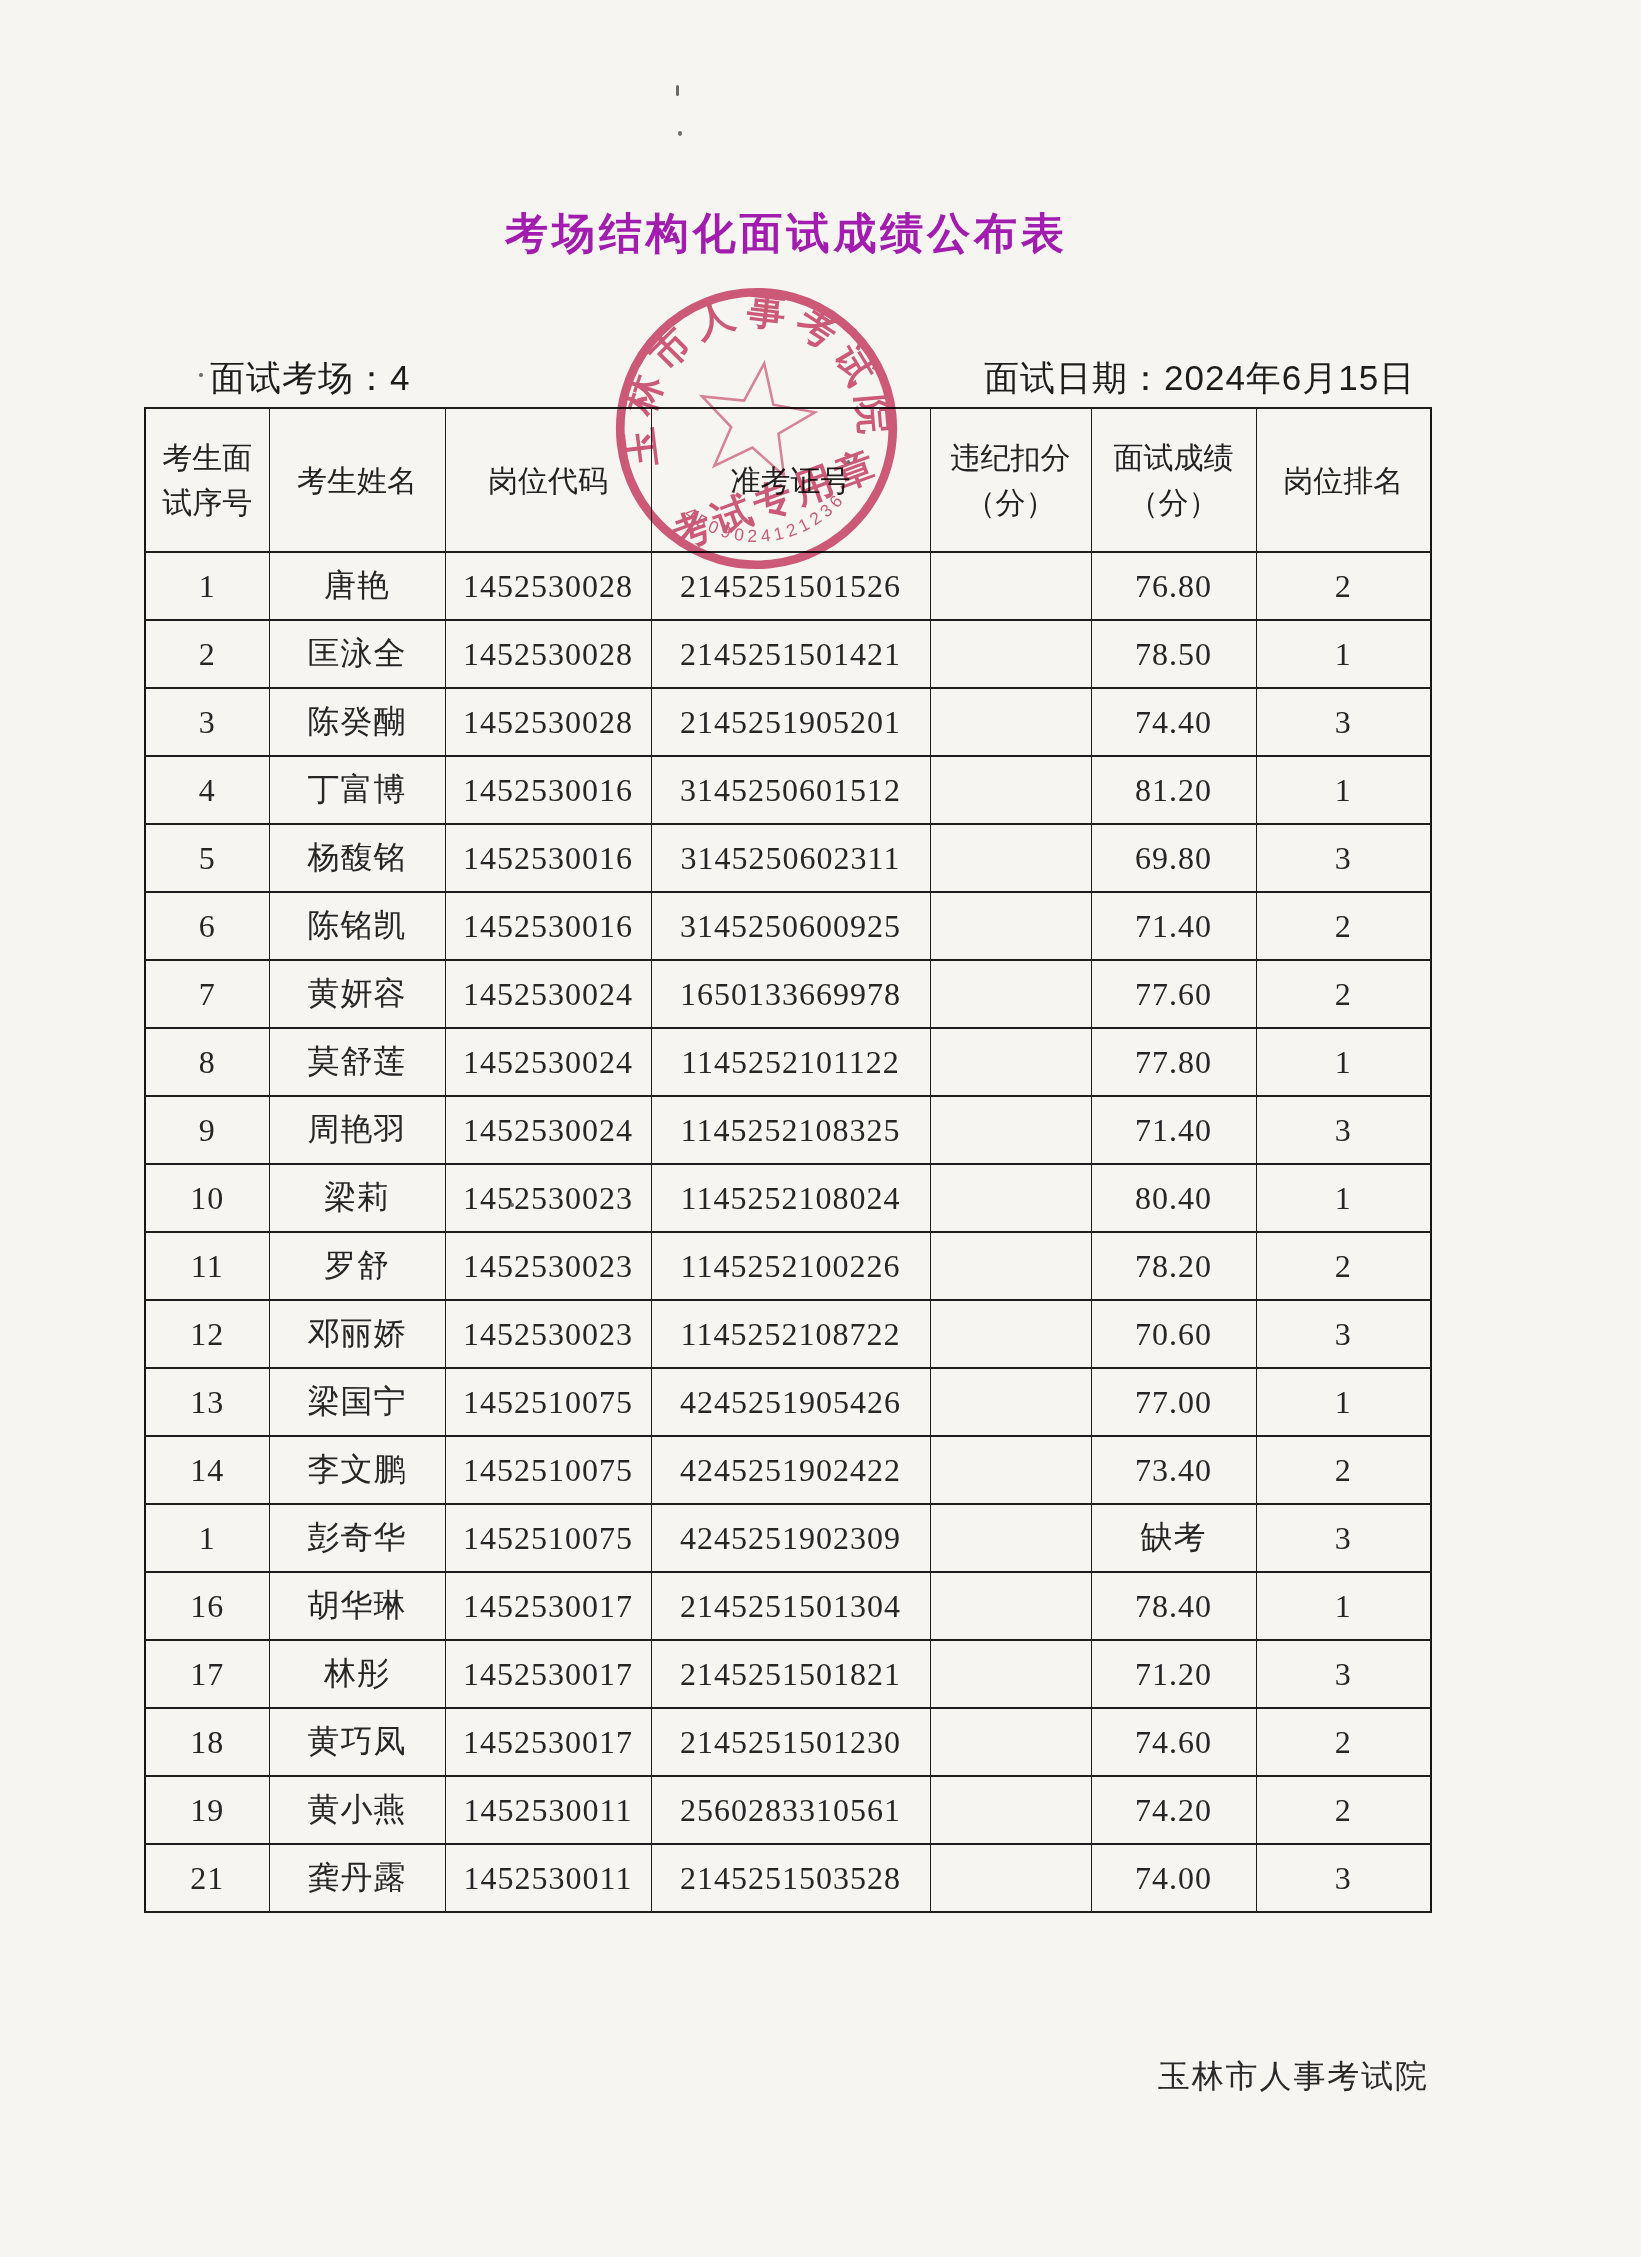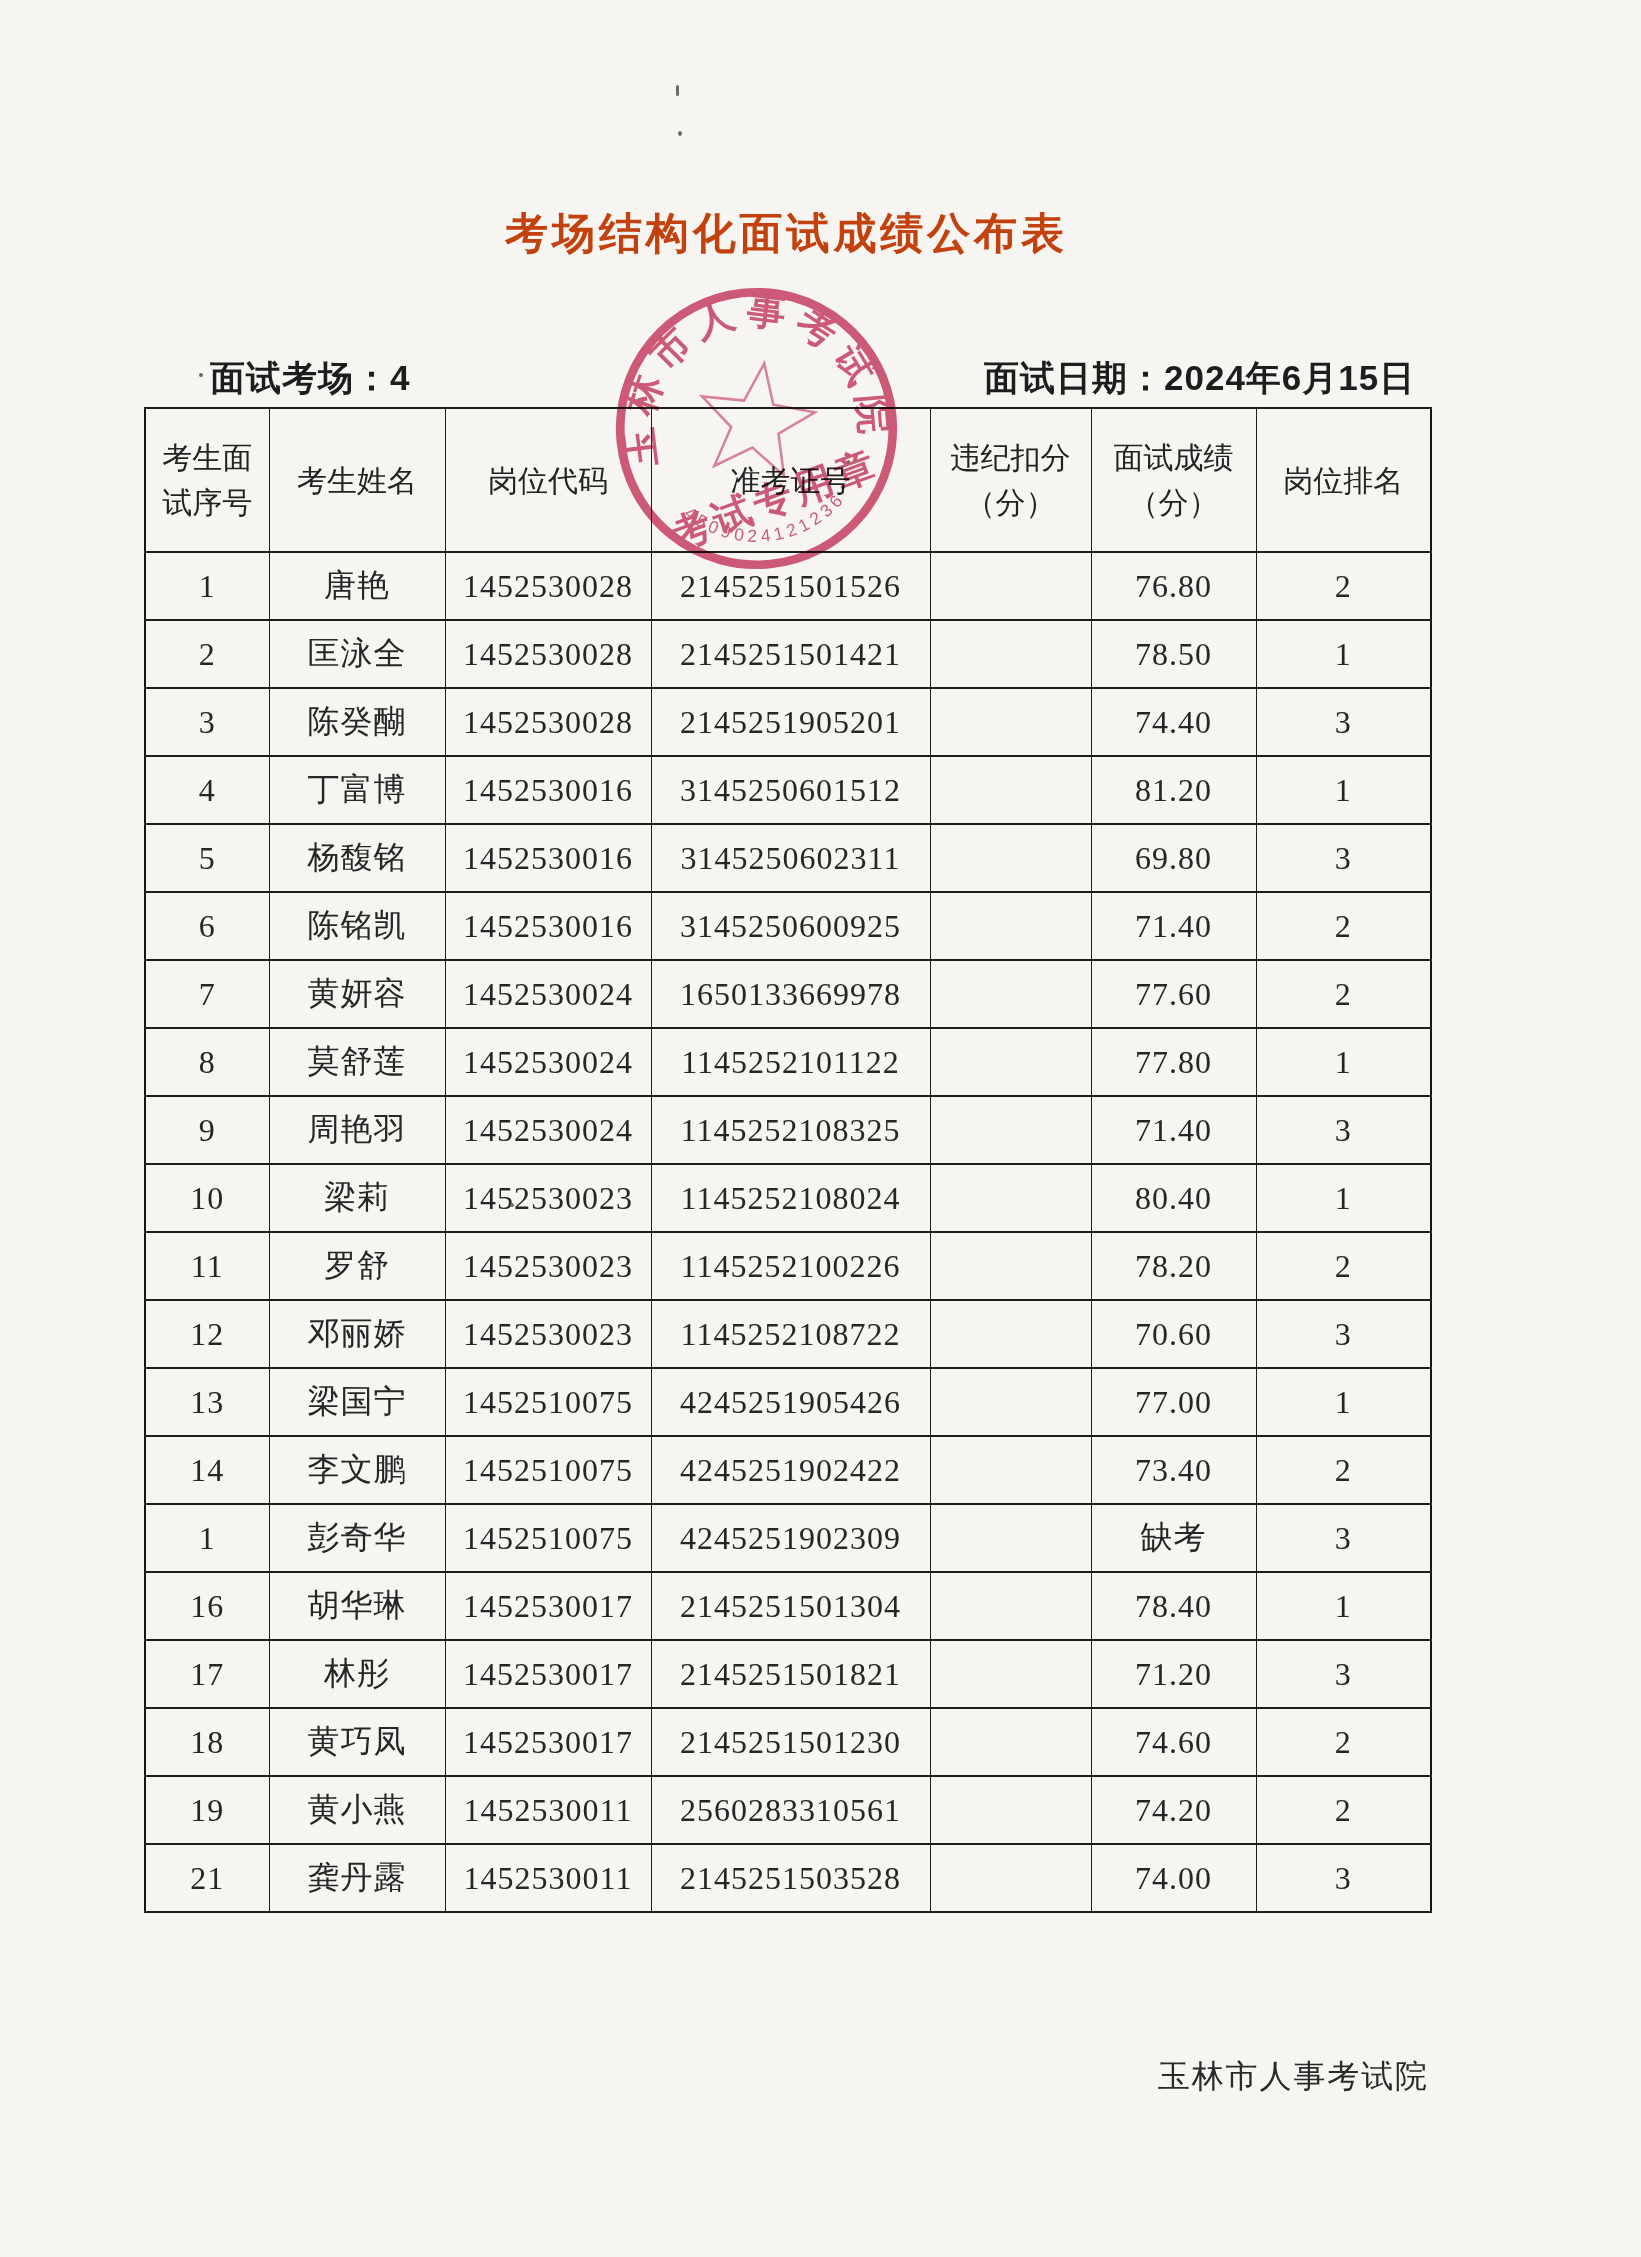--- a/index.html
+++ b/index.html
@@ -4,25 +4,25 @@
 <style>
   html,body{margin:0;padding:0;}
   body{background:#d9d9d9;font-family:"Liberation Serif","DejaVu Serif",serif;}
   .page{
     position:relative;width:1641px;height:2257px;margin:0 auto;
     background:#f6f5f2;overflow:hidden;color:#222;
   }
   .page-title{
     position:absolute;top:205px;left:144px;width:1285px;
     text-align:center;font-family:Liberation Sans, sans-serif;
-    font-weight:700;font-size:43px;letter-spacing:3.9px;color:#c2410c;
+    font-weight:700;font-size:43px;letter-spacing:3.9px;color:#a21caf;
   }
   .meta-label{
     position:absolute;top:355px;font-family:"Liberation Sans","DejaVu Sans",sans-serif;
-    font-weight:700;font-size:35px;color:#1d1d1d;letter-spacing:1px;white-space:nowrap;text-align:right;
+    font-weight:400;font-size:35px;color:#1d1d1d;letter-spacing:1px;white-space:nowrap;text-align:right;
   }
   #room-label{left:210px;}
   #date-label{left:984px;}
   table.score-table{
     position:absolute;left:144px;top:407px;width:1285px;
     border-collapse:collapse;table-layout:fixed;
     background:transparent;
   }
   table.score-table th, table.score-table td{
     border-style:solid;border-color:#1e1e1e;

